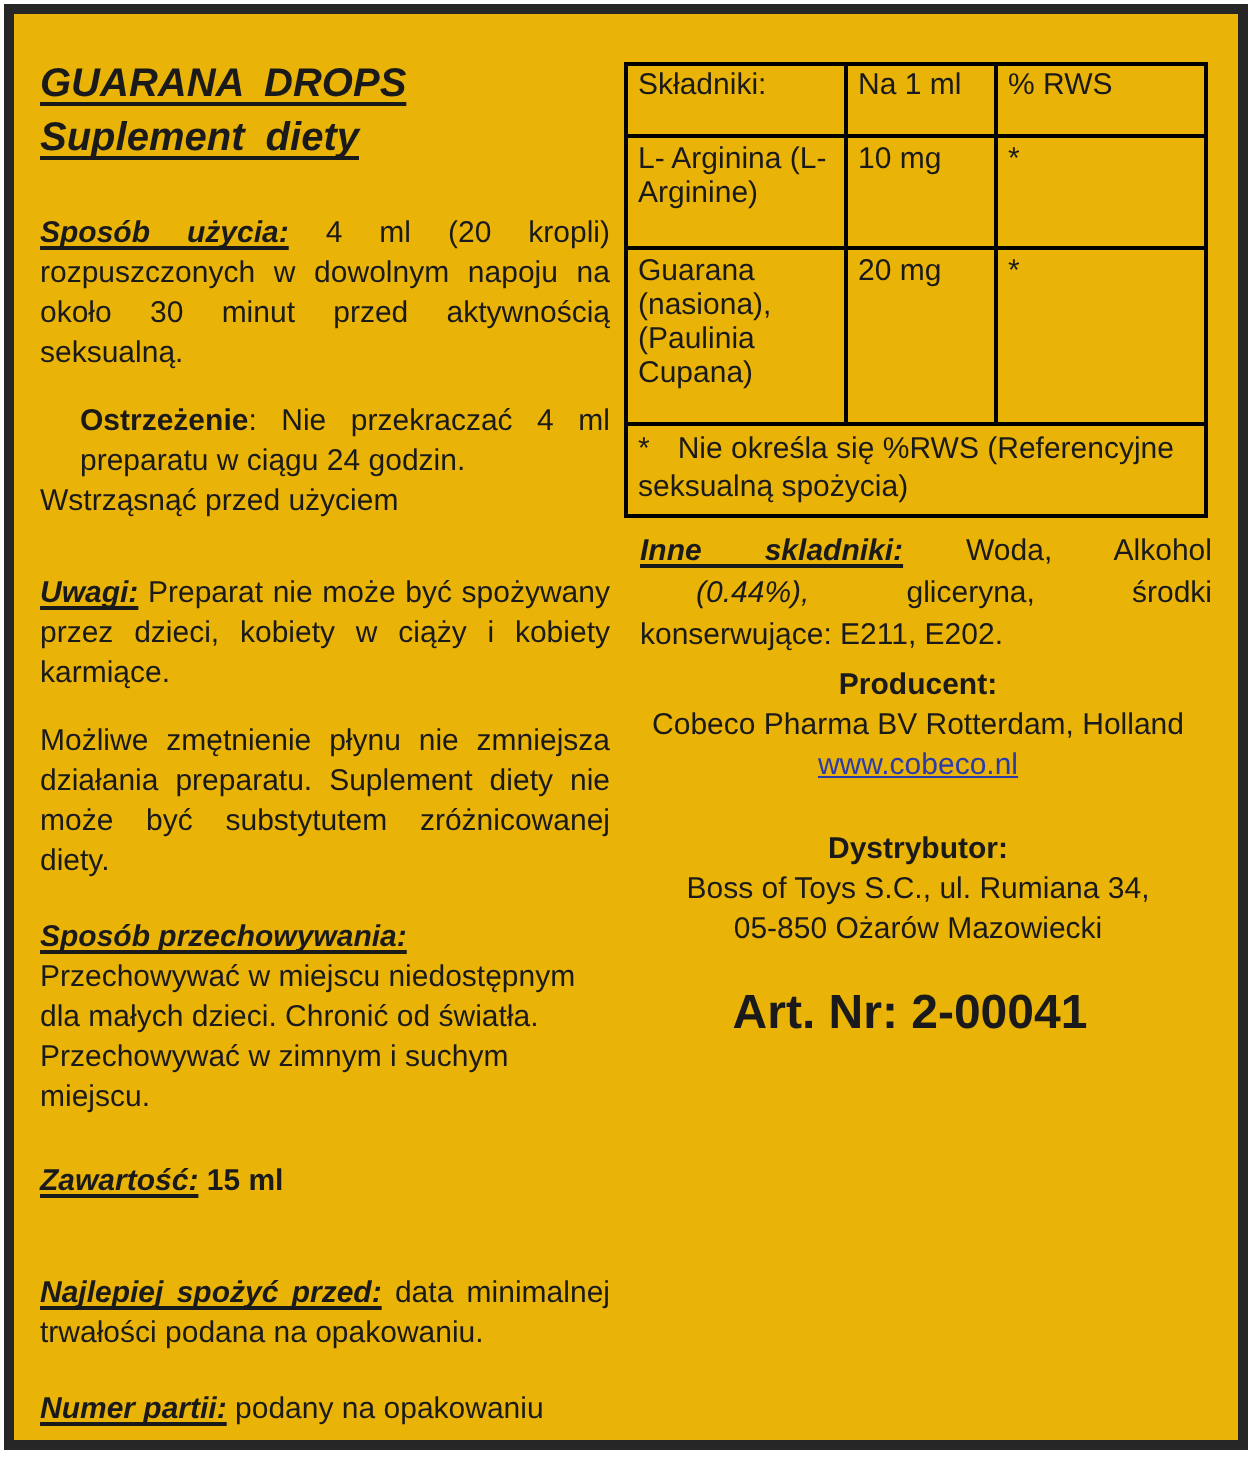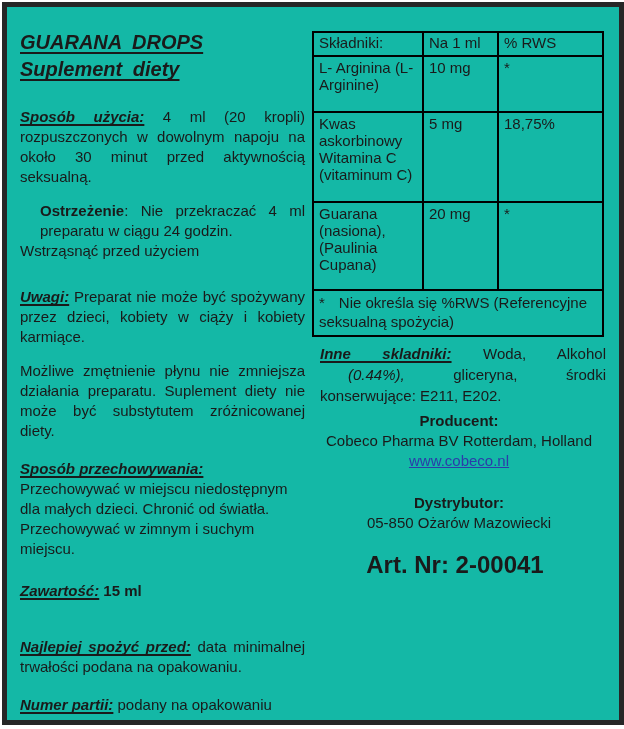--- a/index.html
+++ b/index.html
@@ -3,21 +3,21 @@
 <meta charset="utf-8">
 <style>
   html,body{margin:0;padding:0;}
   body{
     width:624px;height:729px;position:relative;background:#fff;
     font-family:"Liberation Sans","DejaVu Sans",sans-serif;
     color:#1a1a1a;overflow:hidden;
   }
   .frame{
     position:absolute;left:2px;top:2px;width:612px;height:713px;
-    border:5px solid #262626;background:#14b8a6;
+    border:5px solid #262626;background:#eab308;
   }
   .col-left{position:absolute;left:13px;top:22px;width:285px;}
   .col-right{position:absolute;left:305px;top:24px;width:294px;}
 
   .title{
     font-size:20px;font-weight:bold;font-style:italic;line-height:27px;
     text-decoration:underline;text-decoration-thickness:2px;
     text-decoration-skip-ink:none;text-underline-offset:3px;
     word-spacing:5px;
   }
@@ -41,21 +41,21 @@
   .mt-numer{margin-top:18px;}
 
   table.sklad{
     border-collapse:collapse;width:290px;table-layout:fixed;
     font-size:15px;line-height:17px;
   }
   table.sklad th,table.sklad td{
     border:2px solid #000;padding:2px 4px 4px 5px;vertical-align:top;
     font-weight:normal;text-align:left;overflow:hidden;
   }
-  table.sklad th{padding-top:1px;padding-bottom:4px;}
+  table.sklad th{padding-top:1px;padding-bottom:16px;}
   col.c1{width:110px;}col.c2{width:75px;}col.c3{width:105px;}
   .cell-ing{text-align:justify;}
   .cell-amt{padding-left:8px;}
   .cell-rws{text-align:center;}
   td.footnote{text-align:justify;line-height:19px;padding:2px 4px 4px 4px;}
   .row1 td{height:48px;margin-left:36px;}
   .row2 td{height:82px;}
   .row3 td{height:80px;}
 
   .inne{margin-top:6px;padding-left:8px;line-height:21px;}
@@ -108,41 +108,37 @@
           <tr>
         <th>Składniki:</th>
         <th>Na 1 ml</th>
         <th class="cell-rws">% RWS</th>
       </tr>
       <tr class="row1">
         <td class="cell-ing">L- Arginina (L-Arginine)</td>
         <td class="cell-amt">10 mg</td>
         <td class="cell-rws">*</td>
       </tr>
-      <tr class="row2">
-        <td class="cell-ing">Kwas askorbinowy Witamina C (vitaminum C)</td>
-        <td class="cell-amt">5 mg</td>
-        <td class="cell-rws">18,75%</td>
-      </tr>
       <tr class="row3">
         <td class="cell-ing">Guarana (nasiona), (Paulinia Cupana)</td>
         <td class="cell-amt">20 mg</td>
         <td class="cell-rws">*</td>
       </tr>
       <tr>
         <td colspan="3" class="footnote"><span style="margin-right:14px;">*</span><span>Nie określa się %RWS (Referencyjne seksualną spożycia)</span></td>
       </tr>
     </tbody>
       </table>
 
     <p class="just inne"><span class="hd">Inne skladniki:</span><span> Woda, Alkohol </span><span class="i">(0.44%),</span><span> gliceryna, środki konserwujące: E211, E202.</span></p>
 
     <p class="center prod-hd">Producent:</p>
     <p class="center">Cobeco Pharma BV  Rotterdam, Holland</p>
     <p class="center"><span class="link">www.cobeco.nl</span></p>
 
     <p class="center dist-hd">Dystrybutor:</p>
+    <p class="center">Boss of Toys S.C., ul. Rumiana 34,</p>
     <p class="center">05-850 Ożarów Mazowiecki</p>
 
     <p class="artnr">Art. Nr: 2-00041</p>
   </div>
 
 </div>
 
 </body></html>

